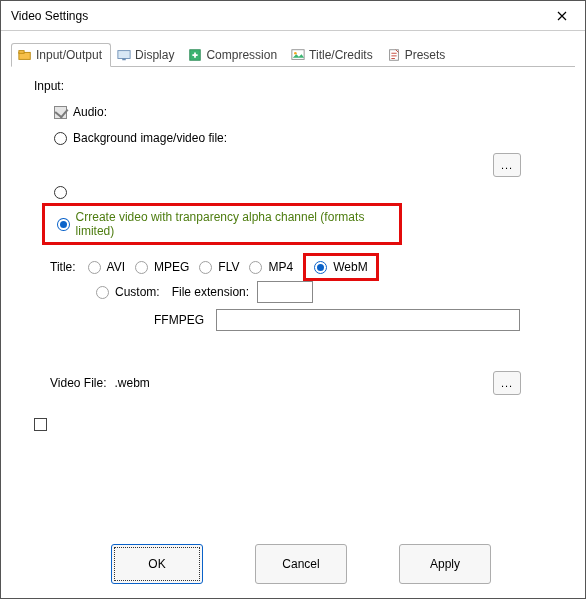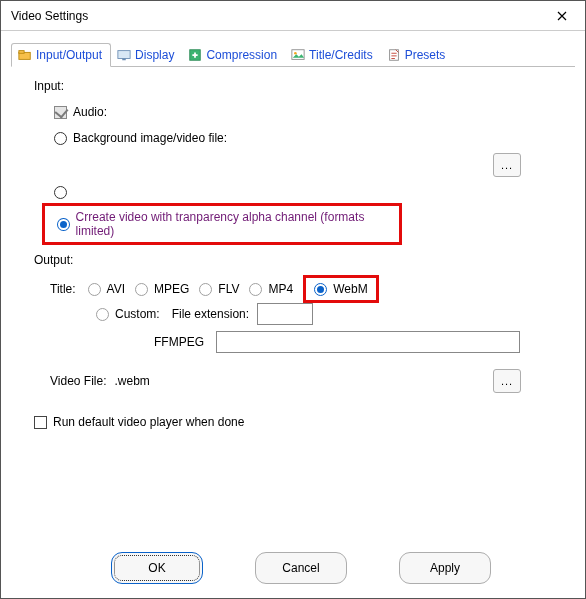--- a/index.html
+++ b/index.html
@@ -38,21 +38,21 @@
     gap: 0;
     font-size: 12px;
   }
   .tab {
     display: flex;
     align-items: center;
     padding: 4px 8px 4px 6px;
     gap: 4px;
     position: relative;
     cursor: default;
-    color: #1d4ed8;
+    color: #404040;
   }
   .tab.active {
     border: 1px solid #bdbdbd;
     border-bottom: 1px solid #fff;
     border-radius: 3px 3px 0 0;
     margin-bottom: -1px;
     background: #fff;
   }
   .tab-icon { width: 14px; height: 14px; }
   .content {
@@ -125,34 +125,34 @@
   }
   .textfield {
     border: 1px solid #888;
     height: 22px;
     background:#fff;
   }
   .ext-field { width: 56px; }
   .ffmpeg-field { width: 304px; }
   .custom-row { display:flex; align-items:center; gap:8px; margin-left:62px; }
   .ffmpeg-row { display:flex; align-items:center; gap:12px; margin-left:120px; margin-top:6px; }
-  .video-file-row { display:flex; align-items:center; margin-left:16px; margin-top:16px; }
+  .video-file-row { display:flex; align-items:center; margin-left:16px; margin-top:40px; }
   .video-file-value { margin-left:8px; }
   .video-file-btn { margin-left:auto; margin-right:40px;}
   .buttons {
     position: absolute;
     bottom: 14px; left: 0; right: 0;
     display:flex;
     justify-content:center;
     gap: 36px;
   }
   .btn {
-    width: 92px; height: 32px;
+    width: 92px; height: 40px;
     border: 1px solid #adadad;
-    border-radius: 11px;
+    border-radius: 3px;
     background: #f7f7f7;
     display:flex; align-items:center; justify-content:center;
     font-size: 12px;
     margin-left: 16px;
   }
   .btn.default {
     border: 1px solid #0a62c9;
     outline: 1px dotted #333;
     outline-offset: -4px;
   }
@@ -230,25 +230,24 @@
   </div>
 
 
   <div class="row indent1" style="margin-bottom:0">
     <span class="radio"></span>
   </div>
 
   <div class="red-box">
     <div class="row" style="margin:0 0 0 10px">
       <span class="radio selected"></span>
-      <span style="color:#701a75">Crreate video with tranparency alpha channel (formats limited)</span>
-    </div>
-  </div>
-
-  <div class="section-label">Output:</div>
+      <span style="color:#4d7c0f">Crreate video with tranparency alpha channel (formats limited)</span>
+    </div>
+  </div>
+
 
   <div class="format-row">
     <span class="format-label">Title:</span>
     <div class="fmt">
         <span class="radio disabled"></span>
         <span>AVI</span>
       </div>
     <div class="fmt">
         <span class="radio disabled"></span>
         <span>MPEG</span>
@@ -286,21 +285,20 @@
   <div class="video-file-row">
     <span>Video File:</span>
     <span class="video-file-value">.webm</span>
     <div class="browse-btn video-file-btn">
       <span>...</span>
     </div>
   </div>
 
   <div class="row" style="margin-top:18px;margin-left:0">
     <span class="chk-box enabled"></span>
-    <span>Run default video player when done</span>
   </div>
 
 </div>
 
 <div class="buttons">
   <div class="btn default">
       <span>OK</span>
     </div>
   <div class="btn">
       <span>Cancel</span>

